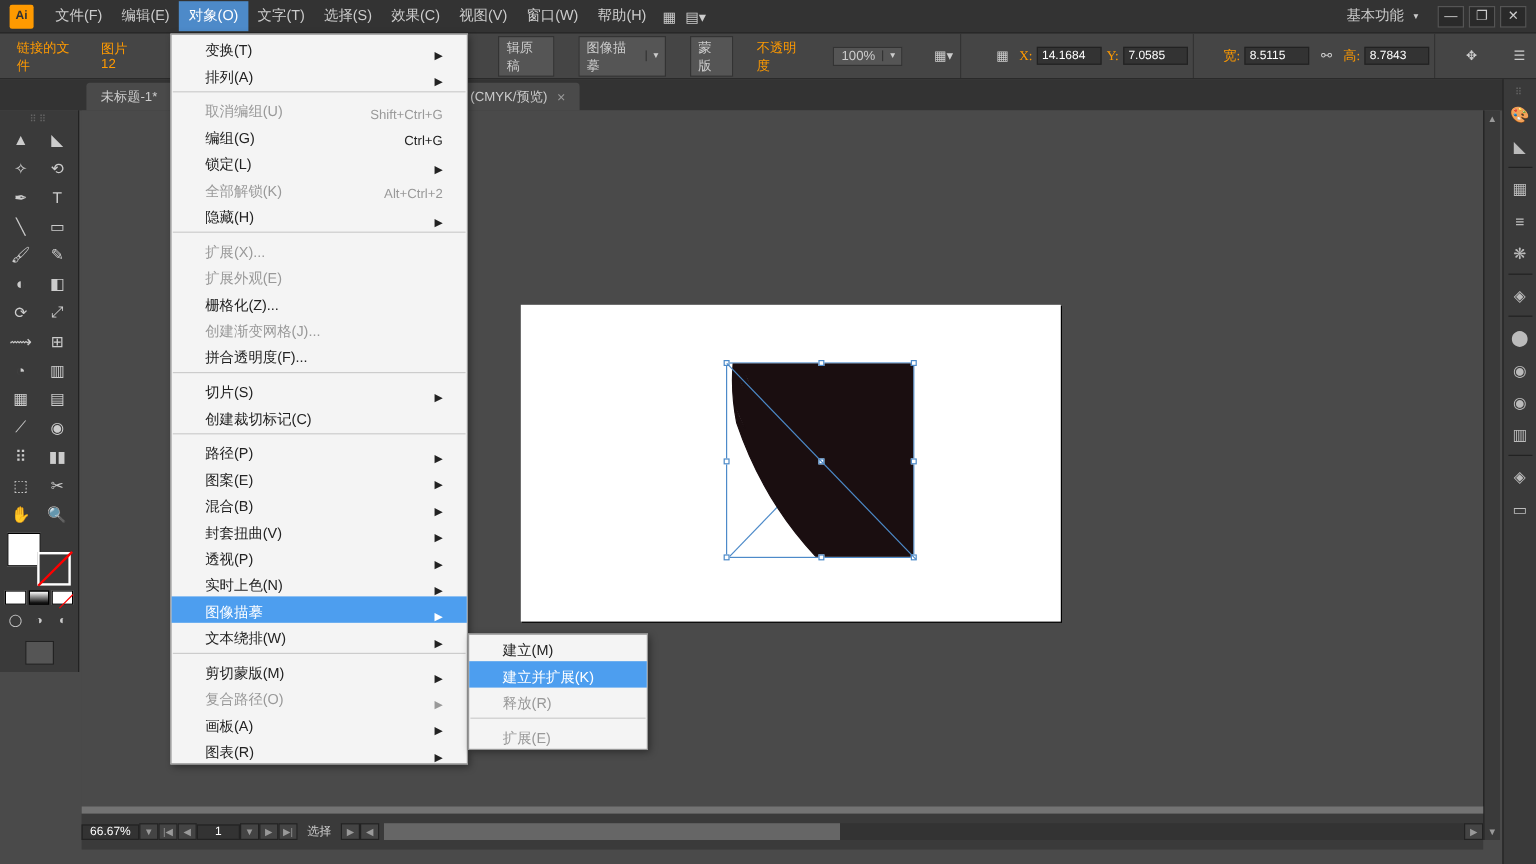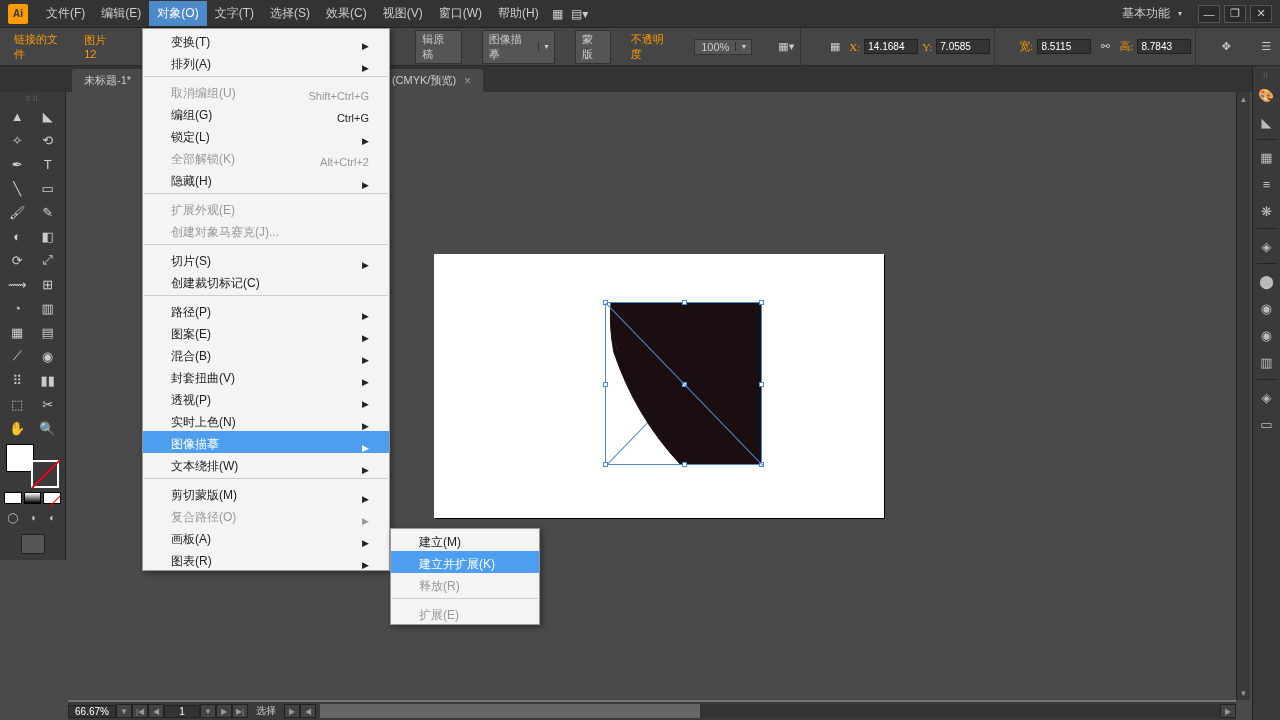--- a/index.html
+++ b/index.html
@@ -60,21 +60,21 @@
 .tb-foot { padding: 4px; display:flex; justify-content:center;}
 .tb-foot-btn { width: 24px; height: 20px; background: #555; border: 1px solid #222; }
 
 .right-panel { position: absolute; right: 0; top: 66px; width: 28px; bottom: 0; background: #3a3a3a; border-left: 1px solid #222; display: flex; flex-direction: column; align-items: center; padding-top: 6px; gap: 3px; }
 .rp-handle { color:#666; font-size:8px; letter-spacing:2px; height:8px;}
 .rp-icon { width: 24px; height: 24px; display: flex; align-items: center; justify-content: center; color: #bbb; font-size: 13px; }
 .rp-sep { width: 20px; height: 1px; background: #222; margin: 2px 0; }
 
 .scroll-v { position: absolute; right: 30px; top: 92px; width: 14px; bottom: 20px; background: #3a3a3a; border-left: 1px solid #222; }
 .scroll-v .arrow { height: 14px; display: flex; align-items: center; justify-content: center; color: #999; font-size: 8px; }
-.scroll-h { position: absolute; left: 68px; right: 44px; bottom: 0; height: 20px; background: #3a3a3a; display: flex; align-items: center; font-size: 10px; color: #ccc; border-top: 2px solid #737373; }
+.scroll-h { position: absolute; left: 68px; right: 44px; bottom: 12px; height: 36px; background: #3a3a3a; display: flex; align-items: center; font-size: 10px; color: #ccc; border-top: 6px solid #737373; }
 .sh-input { width: 48px; background: #333; color: #fff; border: 1px solid #222; font-size: 10px; text-align: center; }
 .sh-btn { width: 16px; height: 14px; display: flex; align-items: center; justify-content: center; color: #999; font-size: 8px; border: 1px solid #222; background: #444; }
 .sh-track { flex: 1; height: 14px; background: #333; margin-left: 4px; position: relative; }
 .sh-track .thumb { position: absolute; left: 0; width: 380px; top: 0; bottom: 0; background: #666; }
 .status-text { padding: 0 8px; color: #ccc; text-align: right; }
 
 .dropdown { position: absolute; background: #f4f4f4; border: 1px solid #999; box-shadow: 2px 2px 6px rgba(0,0,0,0.4); font-size: 12px; color: #222; }
 .dropdown.main-dd { left: 142px; top: 28px; width: 248px; }
 .dd-item { display: flex; align-items: flex-end; height: 22px; padding: 16px 20px 0 28px; position: relative; }
 .dd-item.highlighted { background: #4d9eef; color: #fff; }
@@ -327,24 +327,33 @@
     <div class="dd-item disabled">
       <span>全部解锁(K)</span>
       <span class="shortcut">Alt+Ctrl+2</span>
     </div>
     <div class="dd-item">
       <span>隐藏(H)</span>
       <span class="arrow">▶</span>
     </div>
     <div class="dd-sep"></div>
     <div class="dd-item disabled">
+      <span>扩展(X)...</span>
+    </div>
+    <div class="dd-item disabled">
       <span>扩展外观(E)</span>
     </div>
-    <div class="dd-item disabled">
-      <span>创建对象马赛克(J)...</span>
+    <div class="dd-item">
+      <span>栅格化(Z)...</span>
+    </div>
+    <div class="dd-item disabled">
+      <span>创建渐变网格(J)...</span>
+    </div>
+    <div class="dd-item">
+      <span>拼合透明度(F)...</span>
     </div>
     <div class="dd-sep"></div>
     <div class="dd-item">
       <span>切片(S)</span>
       <span class="arrow">▶</span>
     </div>
     <div class="dd-item">
       <span>创建裁切标记(C)</span>
     </div>
     <div class="dd-sep"></div>

